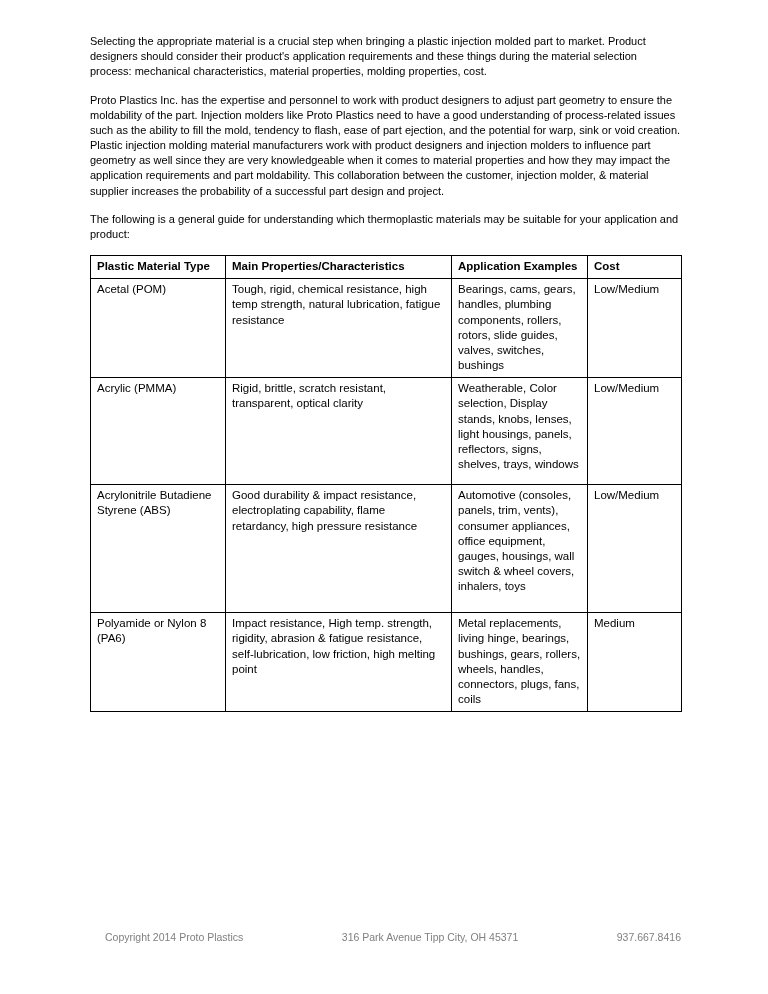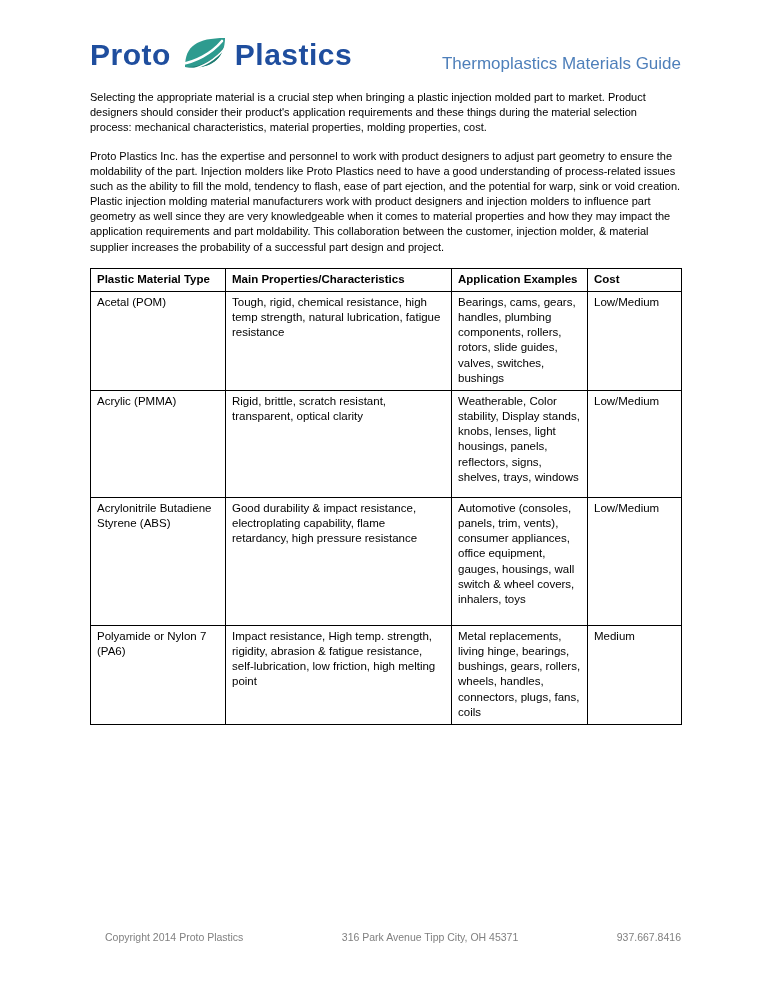--- a/index.html
+++ b/index.html
@@ -85,36 +85,24 @@
   }
   .footer .f-center { text-align: center; }
   .footer .f-right { text-align: right; }
 </style>
 </head>
 <body>
 
 <div class="page">
   <div class="content">
 
-    <div class="header-row">
-      <div class="logo">
-        <span class="logo-word">Proto</span>
-        <svg class="logo-swoosh" viewBox="0 0 52 42" xmlns="http://www.w3.org/2000/svg" aria-hidden="true">
-          <path d="M8 33 C 8 12, 20 4, 48 4 C 48 24, 34 36, 8 33 Z" fill="#2E9B8F"></path>
-          <path d="M8 33 C 20 34, 36 28, 46 14 C 44 26, 32 36, 8 33 Z" fill="#1E7A70"></path>
-          <path d="M4 30 C 18 28, 34 20, 45 7" fill="none" stroke="#ffffff" stroke-width="2.6" stroke-linecap="round"></path>
-          <path d="M12 36 C 26 33, 38 26, 48 14" fill="none" stroke="#ffffff" stroke-width="1.6" stroke-linecap="round"></path>
-        </svg>
-        <span class="logo-word">Plastics</span>
-      </div>
-      <div class="doc-title">Thermoplastics Materials Guide</div>
-    </div>
 
     <p class="para">Selecting the appropriate material is a crucial step when bringing a plastic injection molded part to market.  Product designers should consider their product's application requirements and these things during the material selection process: mechanical characteristics, material properties, molding properties, cost.</p>
     <p class="para">Proto Plastics Inc. has the expertise and personnel to work with product designers to adjust part geometry to ensure the moldability of the part.  Injection molders like Proto Plastics need to have a good understanding of process-related issues such as the ability to fill the mold, tendency to flash, ease of part ejection, and the potential for warp, sink or void creation.  Plastic injection molding material manufacturers work with product designers and injection molders to influence part geometry as well since they are very knowledgeable when it comes to material properties and how they may impact the application requirements and part moldability.  This collaboration between the customer, injection molder, &amp; material supplier increases the probability of a successful part design and project.</p>
+    <p class="para">The following is a general guide for understanding which thermoplastic materials may be suitable for your application and product:</p>
 
     <table class="materials">
       <colgroup>
         <col class="c1">
           <col class="c2">
           <col class="c3">
           <col class="c4">
       </colgroup>
       <tbody>
           <tr class="rh0">
@@ -125,31 +113,31 @@
       </tr>
       <tr class="rh1">
         <td>Acetal (POM)</td>
         <td>Tough, rigid, chemical resistance, high temp strength, natural lubrication, fatigue resistance</td>
         <td>Bearings, cams, gears, handles, plumbing components, rollers, rotors, slide guides, valves, switches, bushings</td>
         <td>Low/Medium</td>
       </tr>
       <tr class="rh2">
         <td>Acrylic (PMMA)</td>
         <td>Rigid, brittle, scratch resistant, transparent, optical clarity</td>
-        <td>Weatherable, Color stability, Display stands, knobs, lenses, light housings, panels, reflectors, signs, shelves, trays, windows</td>
+        <td>Weatherable, Color selection, Display stands, knobs, lenses, light housings, panels, reflectors, signs, shelves, trays, windows</td>
         <td>Low/Medium</td>
       </tr>
       <tr class="rh3">
         <td>Acrylonitrile Butadiene Styrene (ABS)</td>
         <td>Good durability &amp; impact resistance, electroplating capability, flame retardancy, high pressure resistance</td>
         <td>Automotive (consoles, panels, trim, vents), consumer appliances, office equipment, gauges, housings, wall switch &amp; wheel covers, inhalers, toys</td>
         <td>Low/Medium</td>
       </tr>
       <tr class="rh5">
-        <td>Polyamide or Nylon 7 (PA6)</td>
+        <td>Polyamide or Nylon 8 (PA6)</td>
         <td>Impact resistance, High temp. strength, rigidity, abrasion &amp; fatigue resistance, self-lubrication, low friction, high melting point</td>
         <td>Metal replacements, living hinge, bearings, bushings, gears, rollers, wheels, handles, connectors, plugs, fans, coils</td>
         <td>Medium</td>
       </tr>
     </tbody>
       </table>
 
   </div>
 
   <div class="footer">

